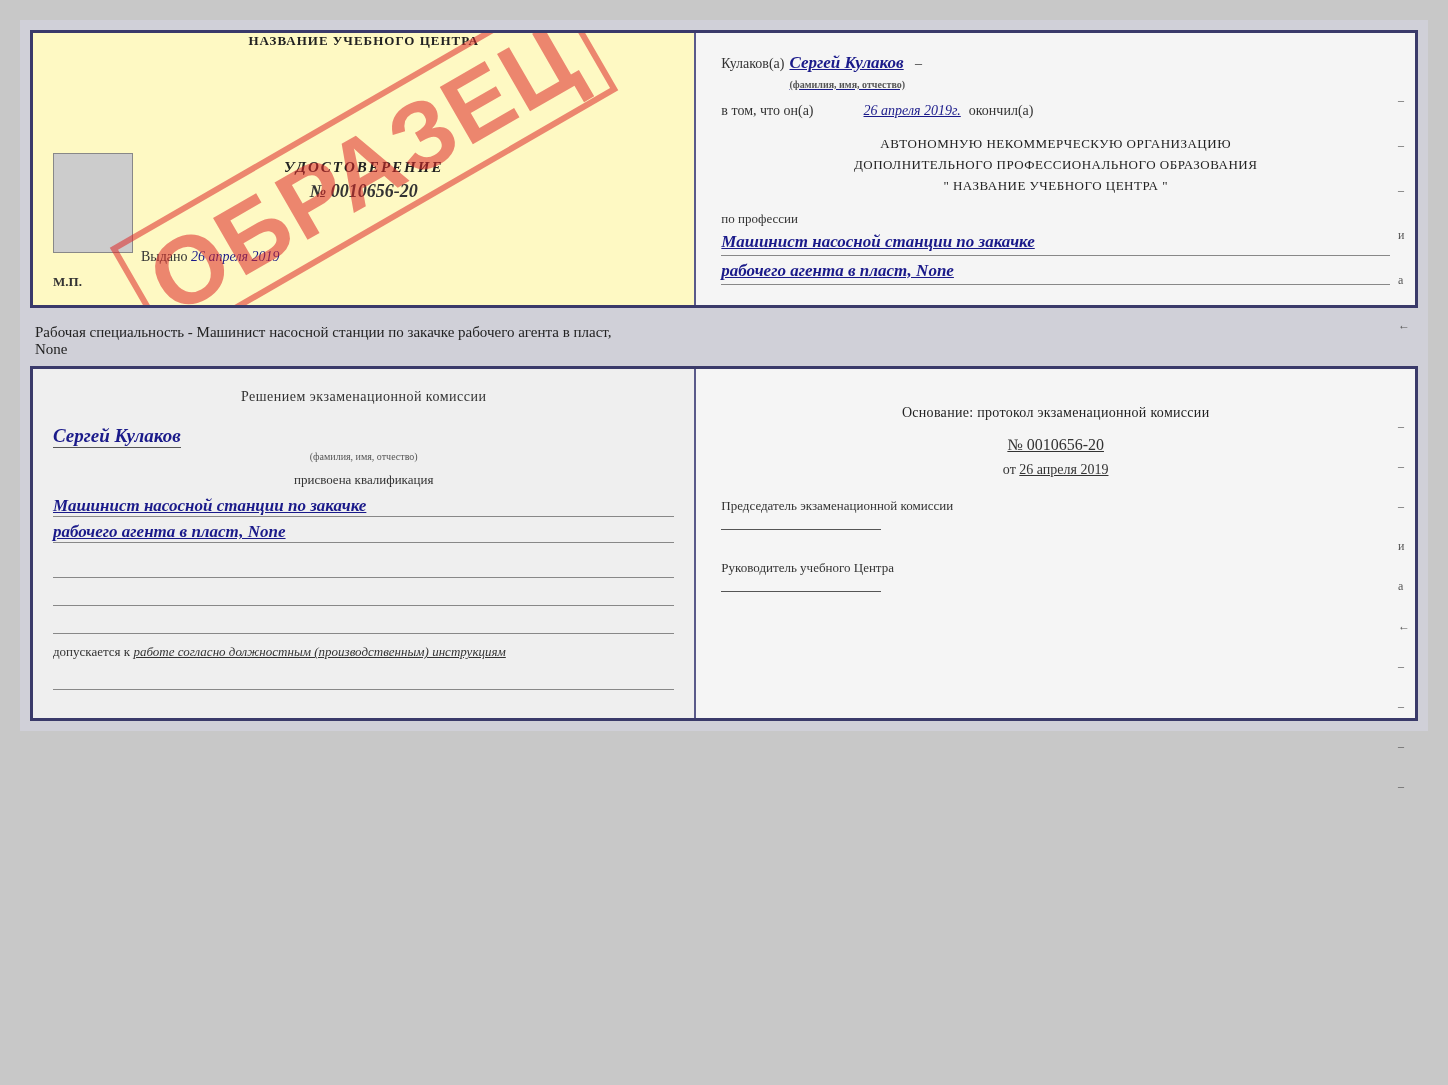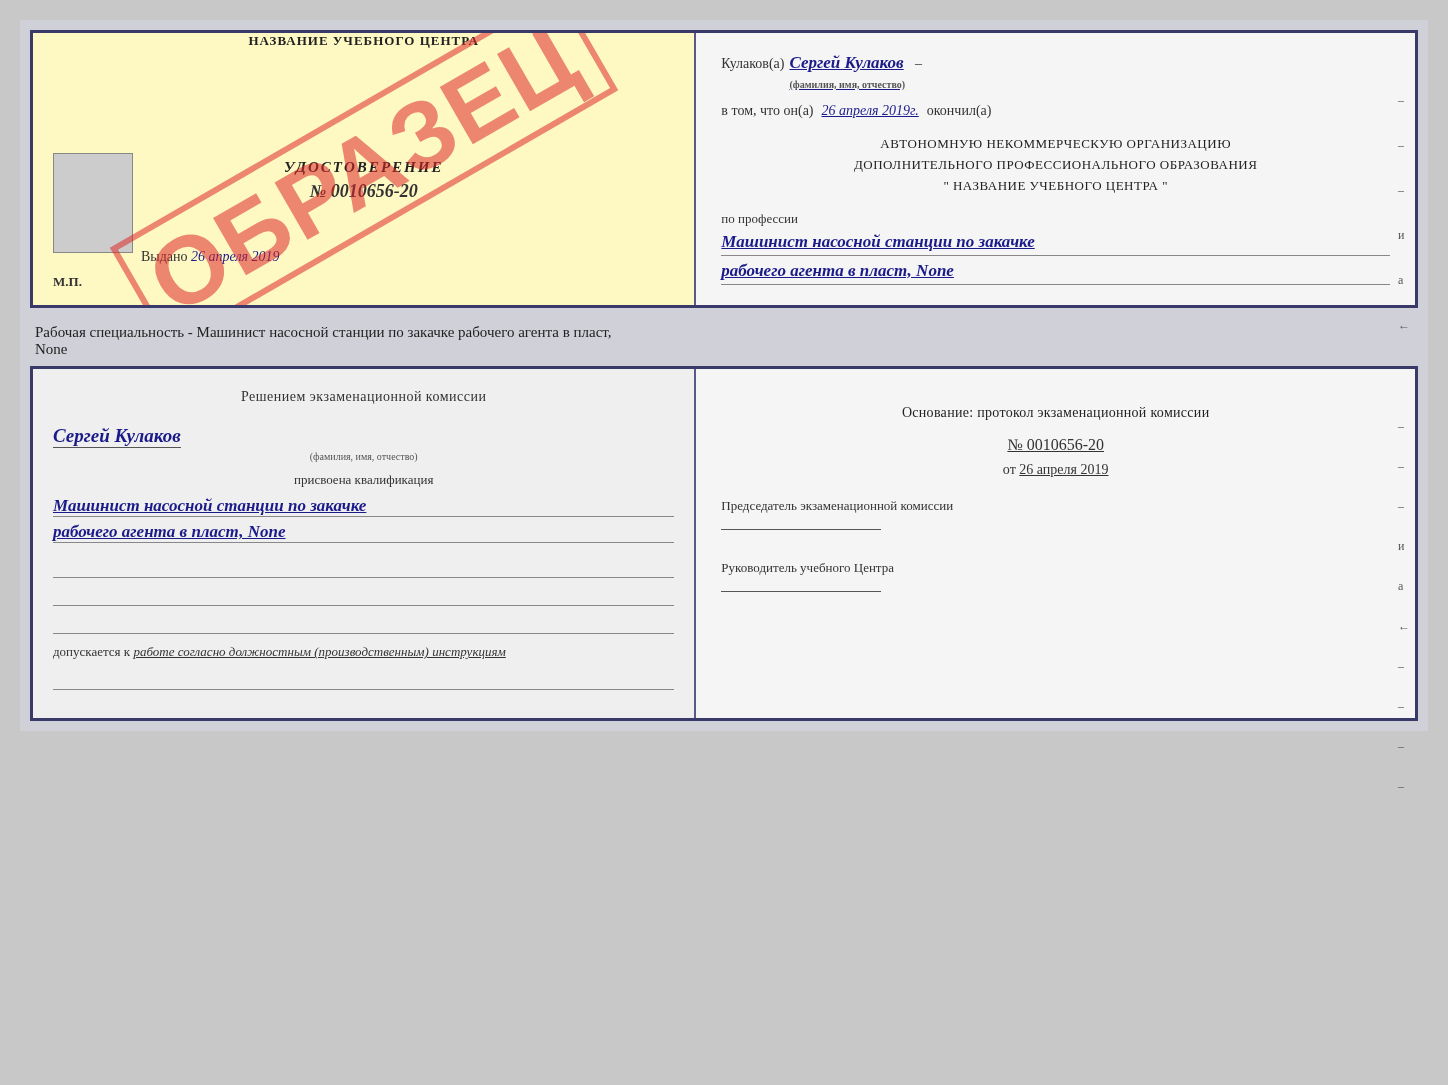--- a/index.html
+++ b/index.html
@@ -158,20 +158,21 @@
       display: flex;
       align-items: baseline;
       gap: 8px;
     }
 
     .vtom-date {
       font-size: 14px;
       color: #1a1a8a;
       font-style: italic;
       text-decoration: underline;
+      margin-left: 42px;
     }
 
     .okончил-text {
       font-size: 14px;
       color: #333;
     }
 
     .org-block {
       text-align: center;
       font-size: 13px;

